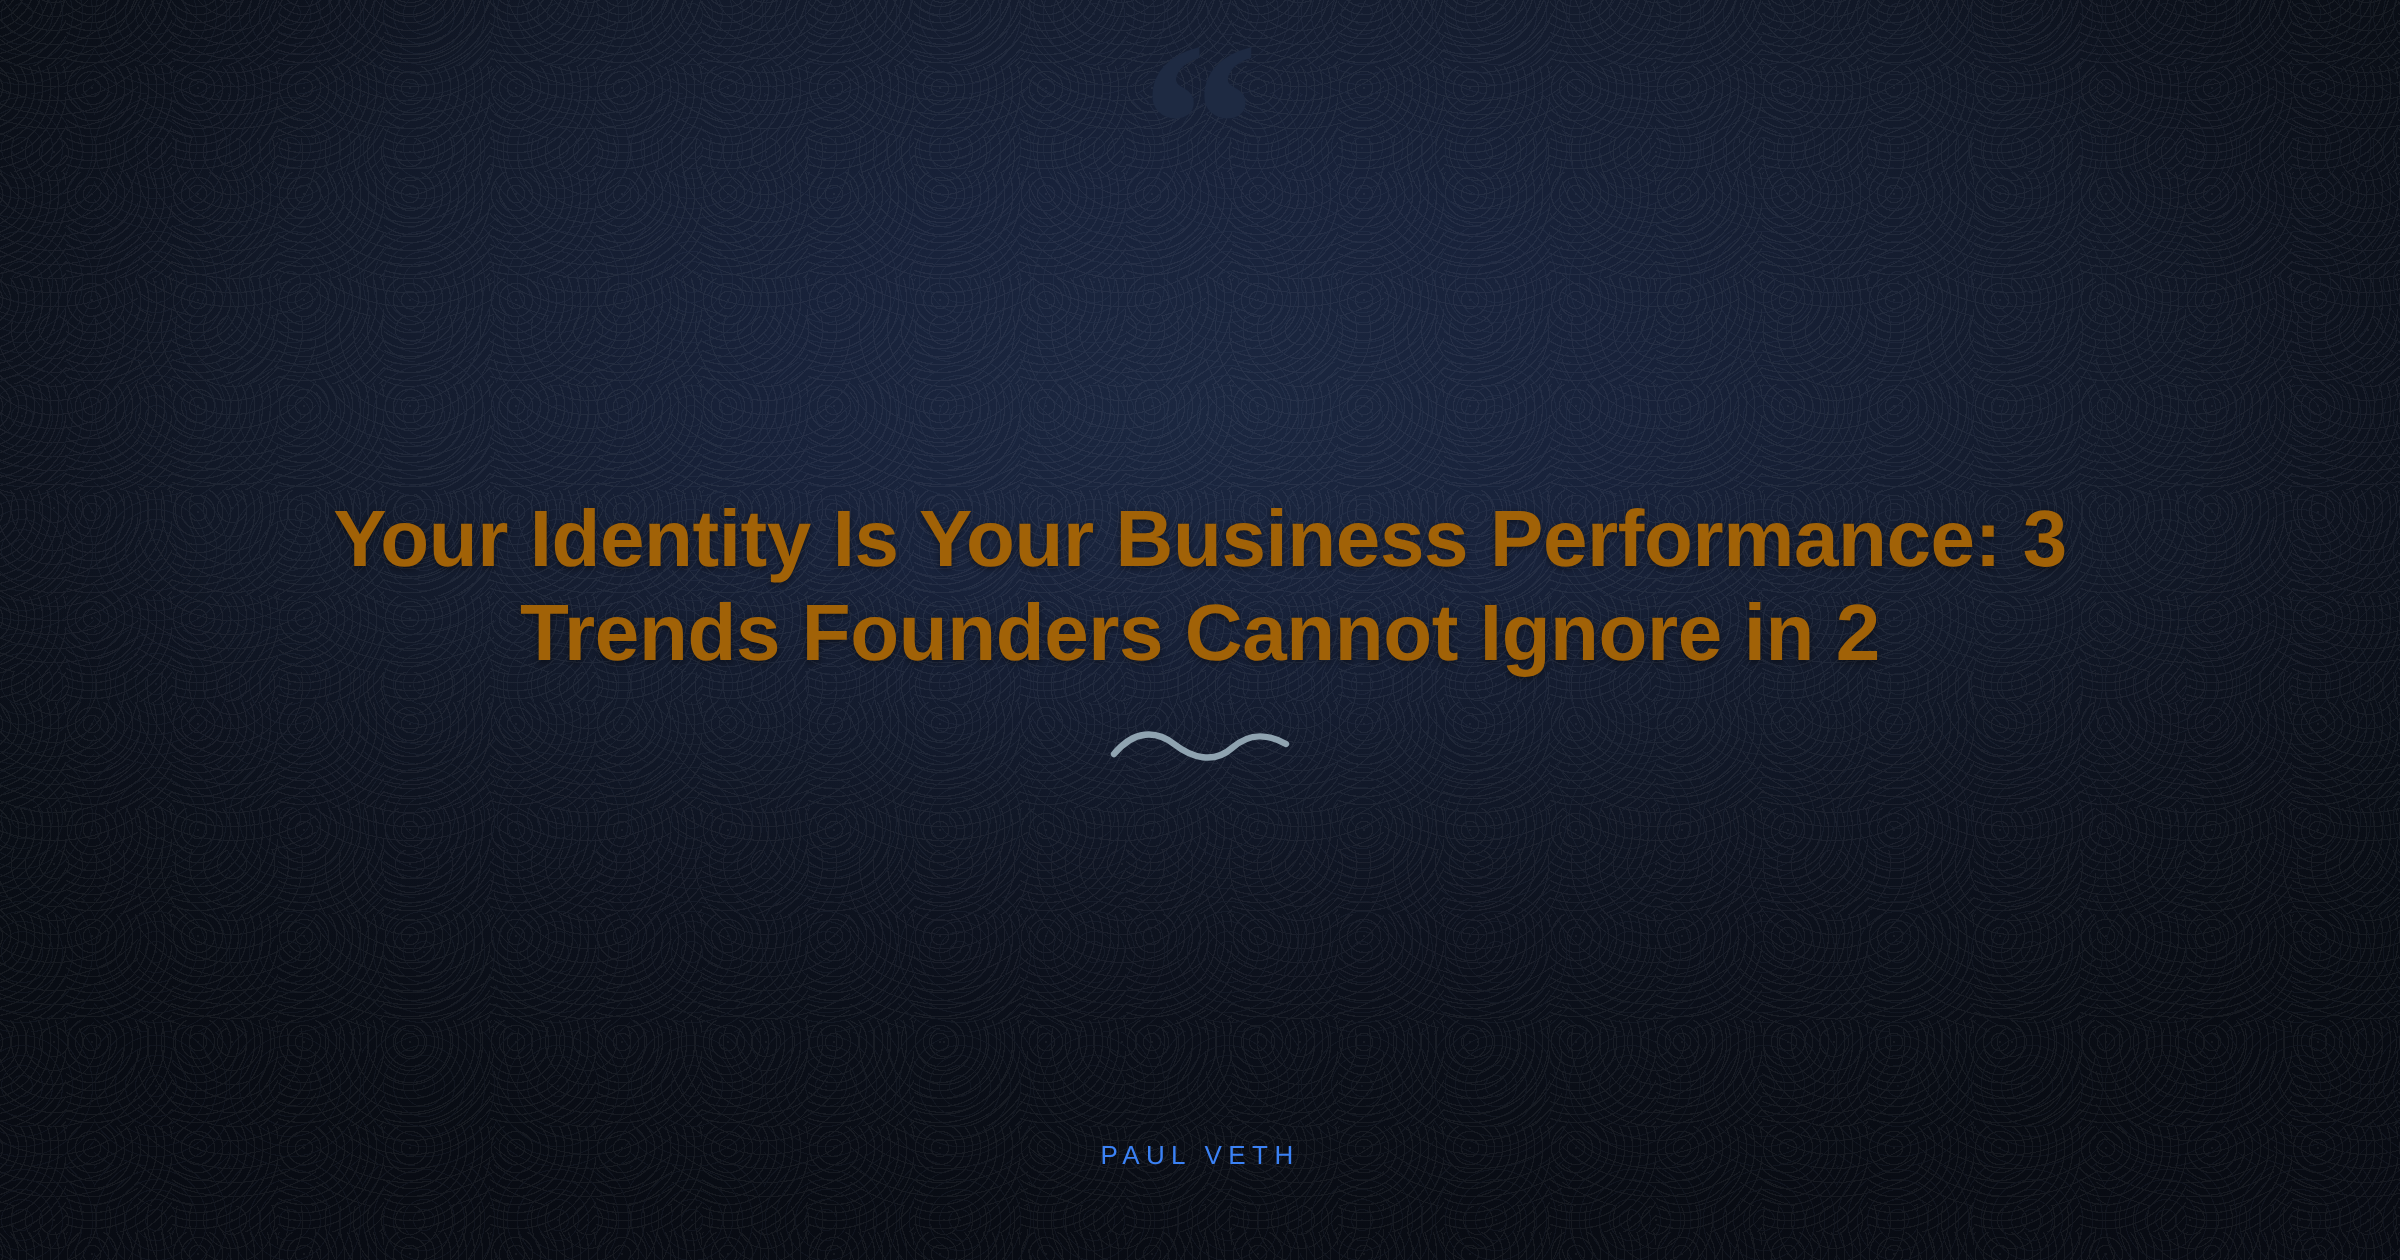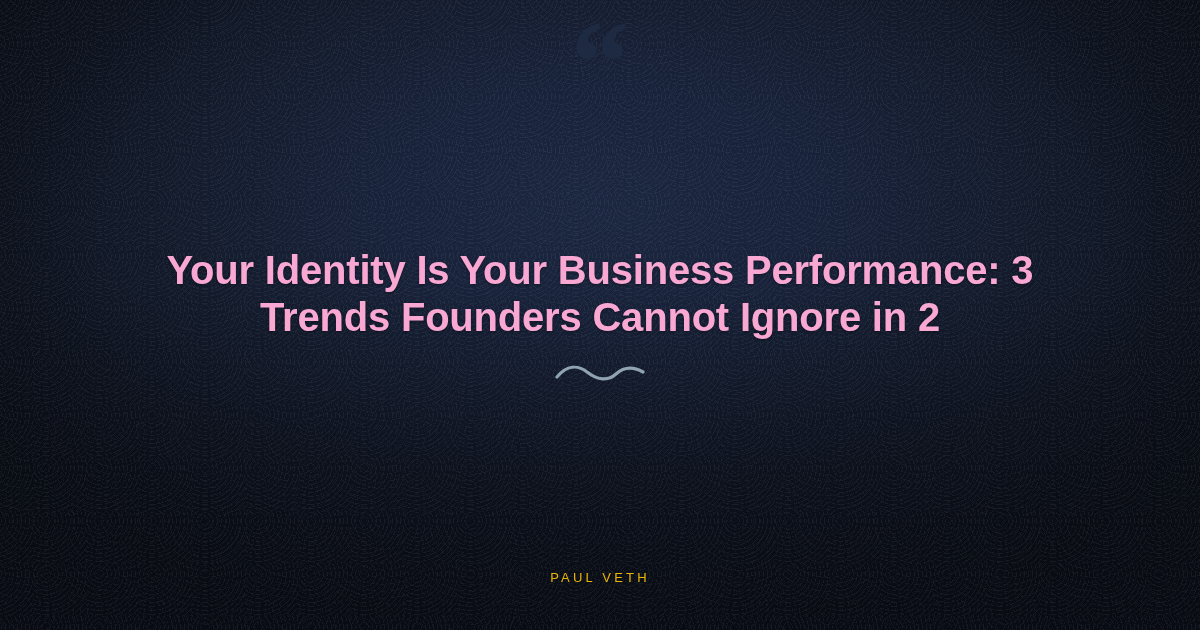--- a/index.html
+++ b/index.html
@@ -86,21 +86,21 @@
     top: 247px;
     left: 0;
     right: 0;
     z-index: 3;
     padding: 0 140px;
     box-sizing: border-box;
   }
   .quote-title {
     margin: 0;
     text-align: center;
-    color: #f9a8d4;
+    color: #a16207;
     font-family: "Liberation Sans", sans-serif;
     font-size: 40px;
     font-weight: 700;
     line-height: 47px;
     letter-spacing: -0.2px;
     text-shadow: 0 1px 3px rgba(0,0,0,0.45);
     white-space: pre-line;
   }
 
   
@@ -118,21 +118,21 @@
   }
 
   
   .author {
     position: absolute;
     top: 570px;
     left: 0;
     right: 0;
     text-align: center;
     z-index: 3;
-    color: #eab308;
+    color: #3b82f6;
     font-family: "Liberation Sans", sans-serif;
     font-size: 13px;
     font-weight: 400;
     letter-spacing: 3.2px;
   }
 </style>
 </head>
 <body>
 
 <div class="quote-card">

